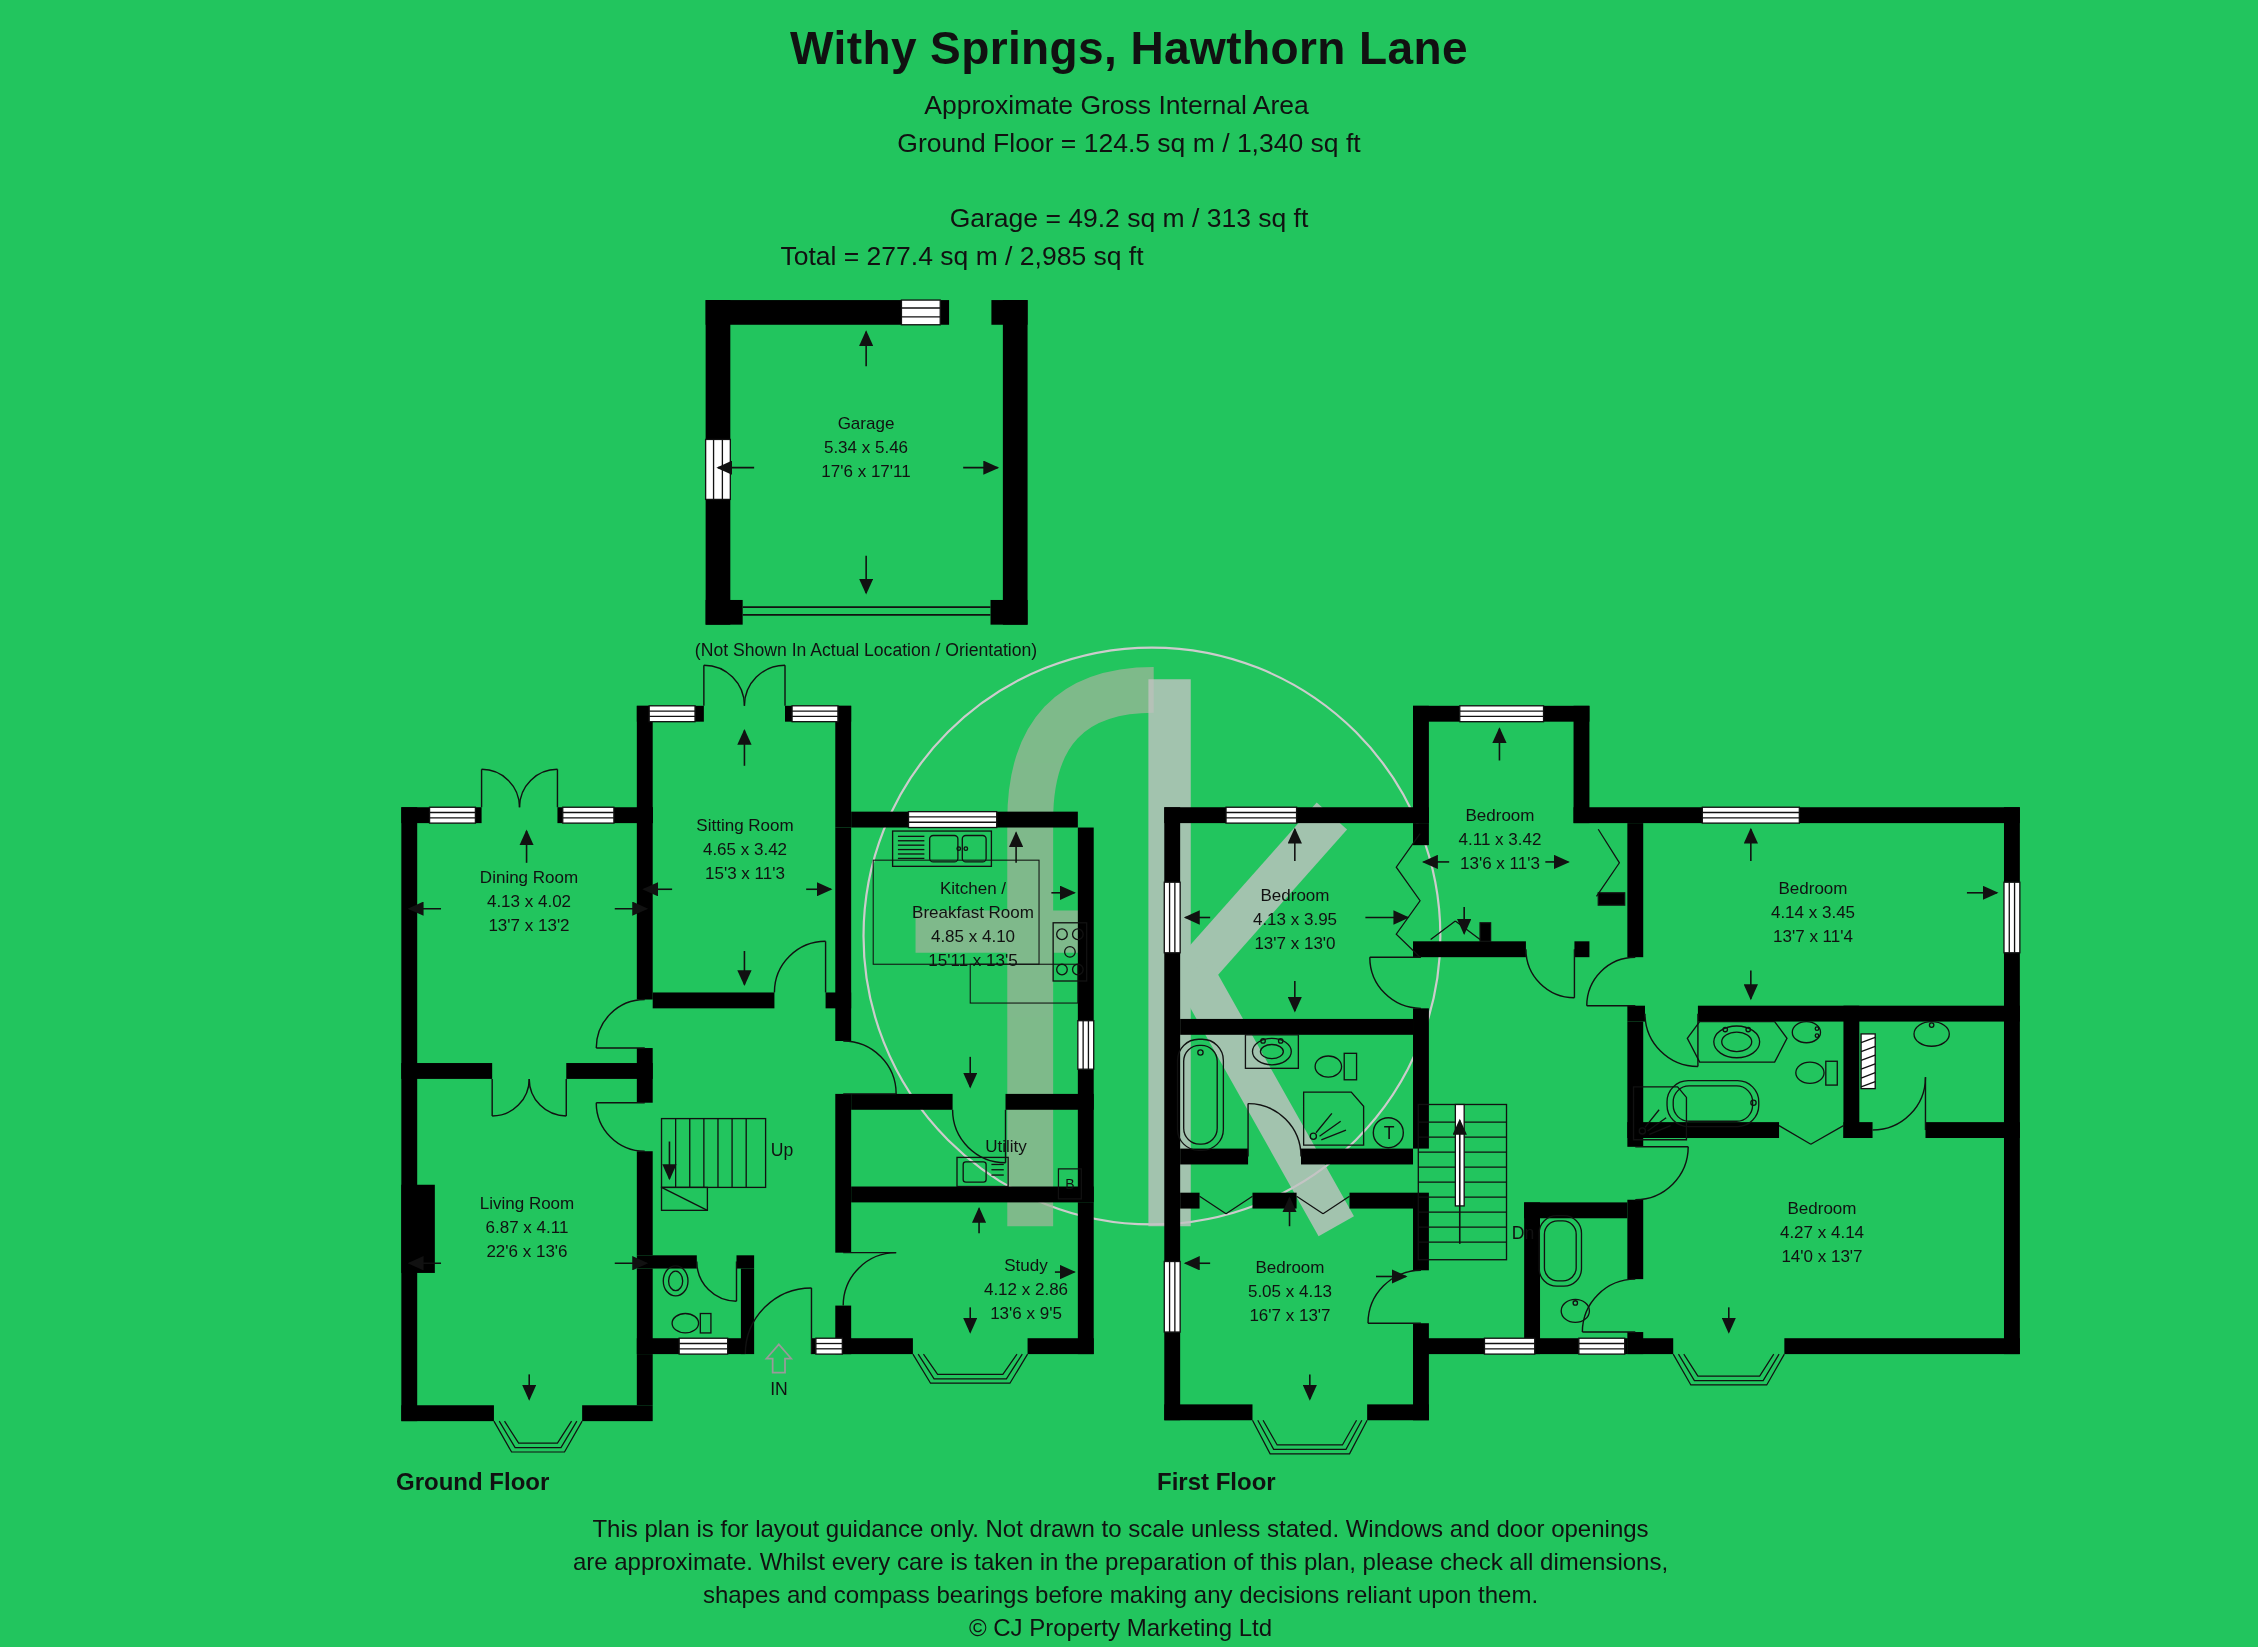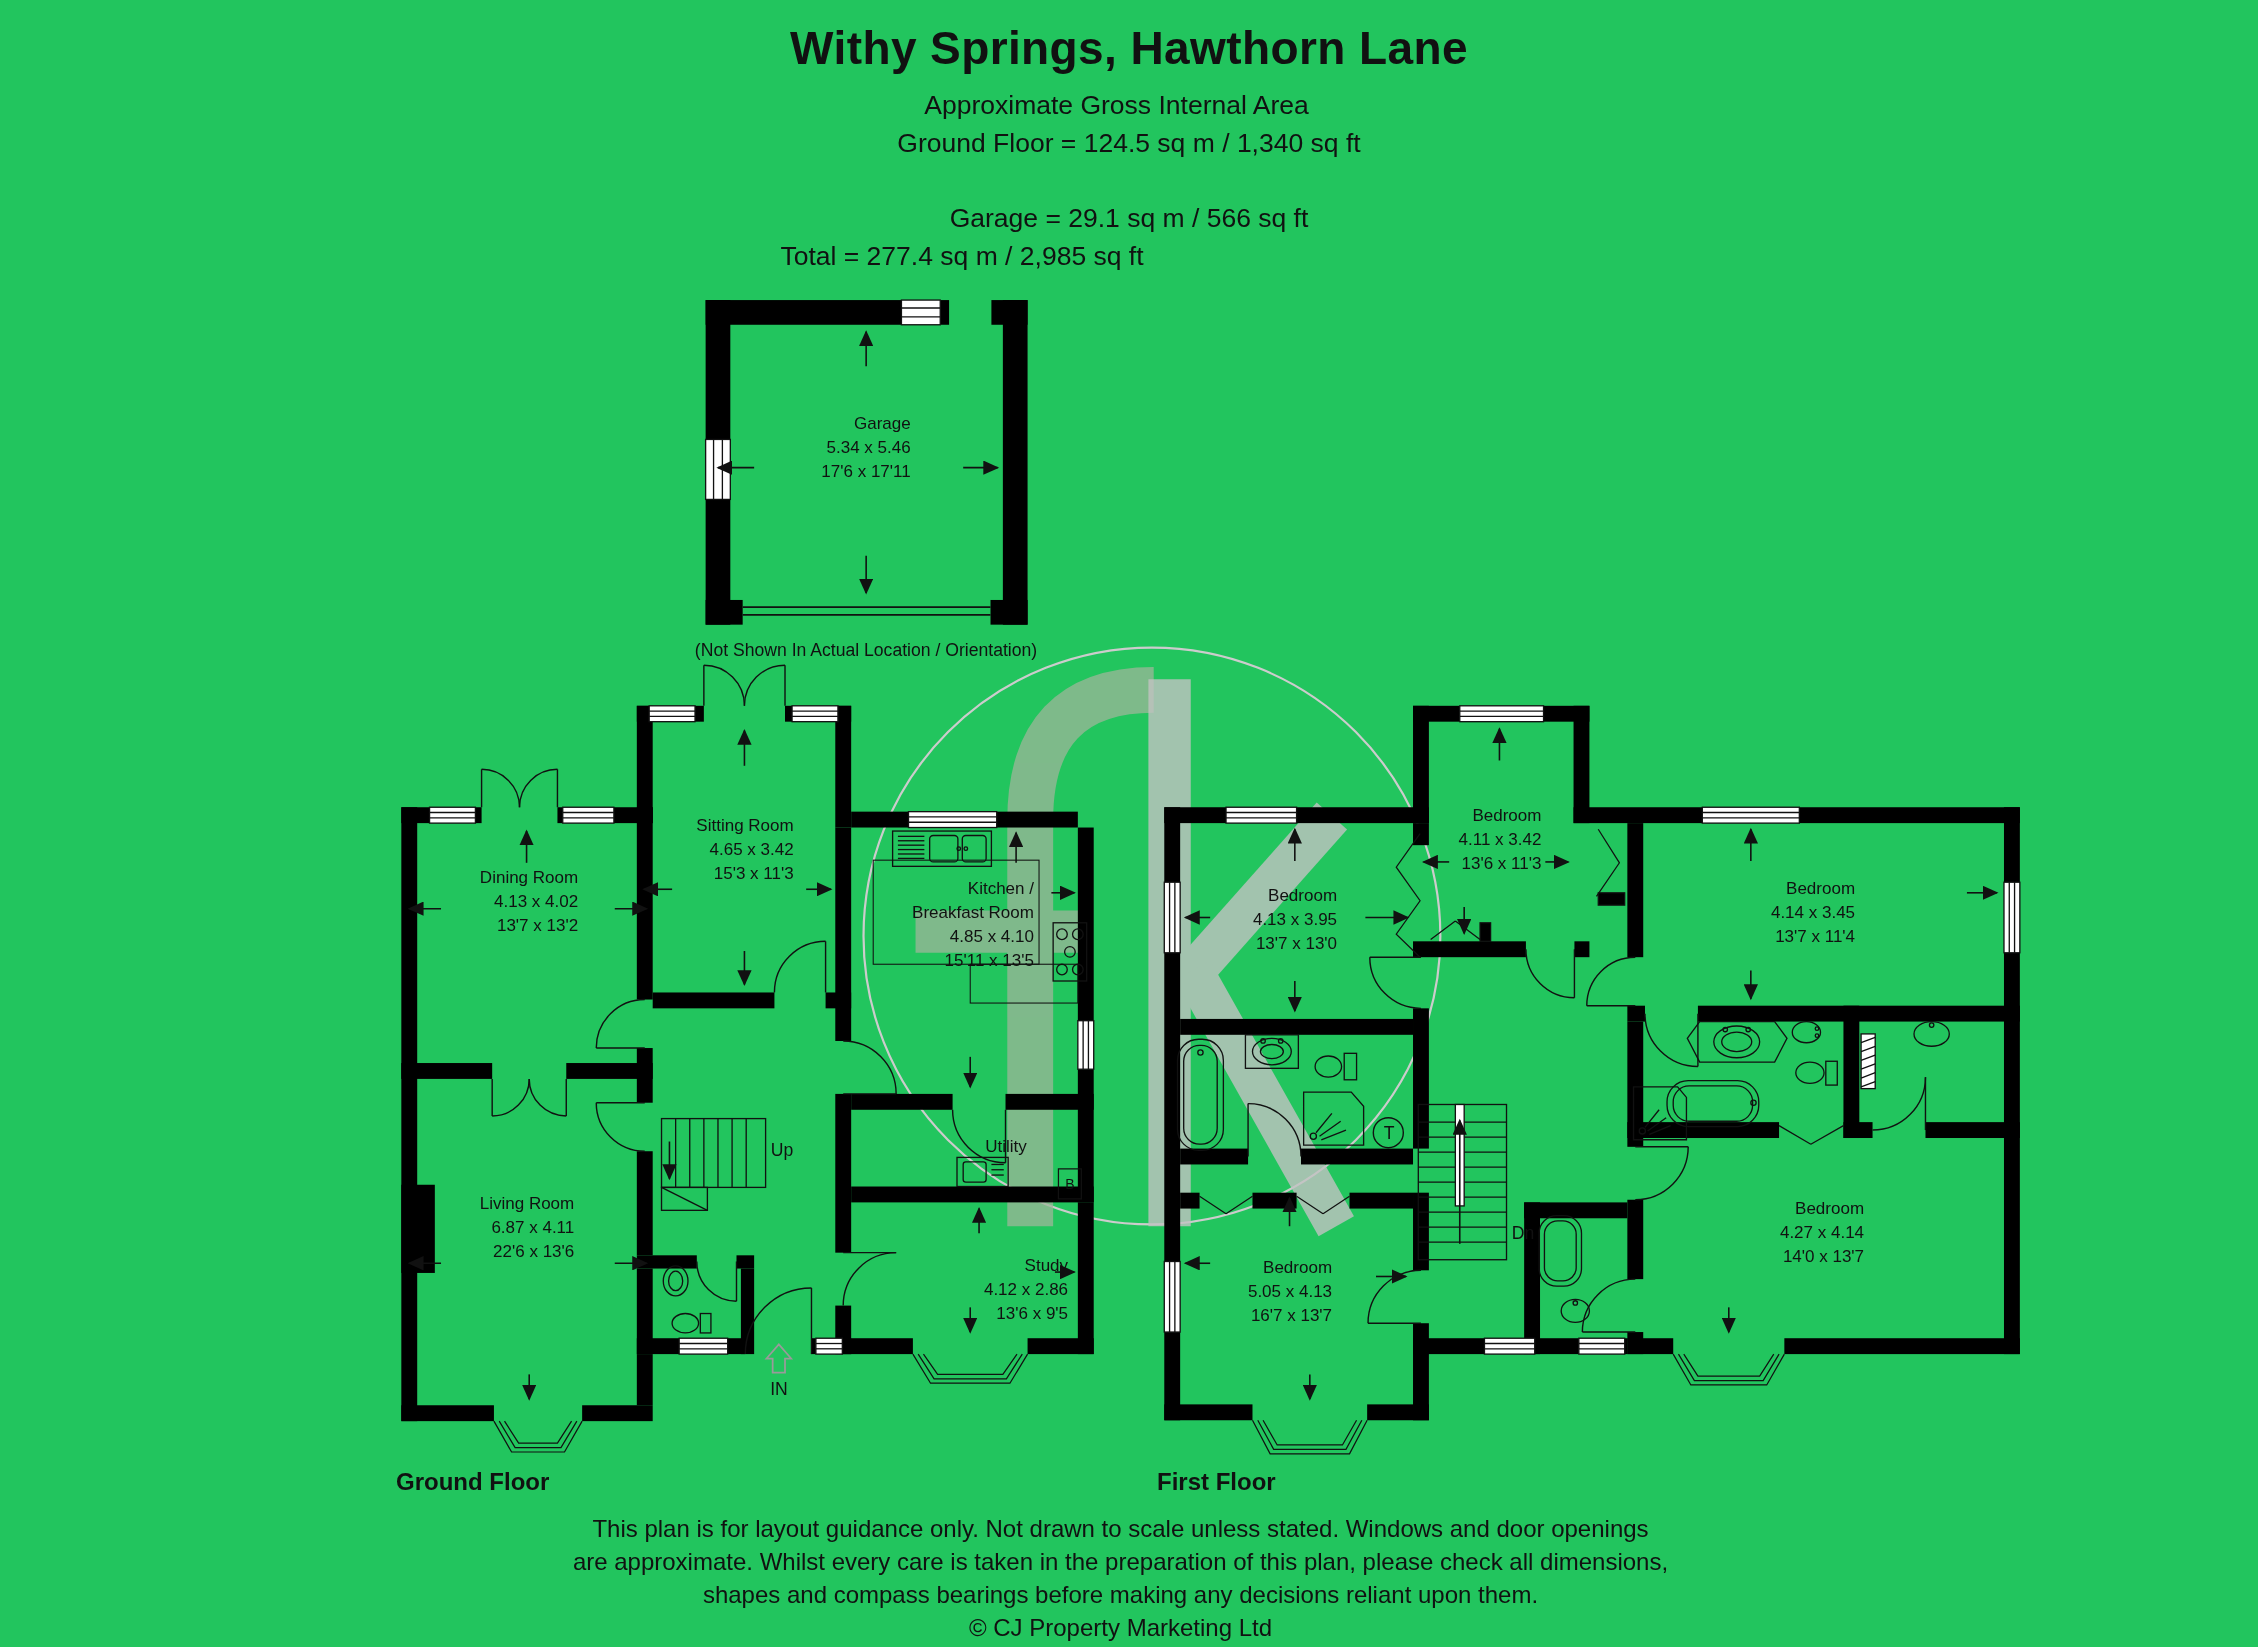--- a/index.html
+++ b/index.html
@@ -1,20 +1,20 @@
 <!DOCTYPE html>
 <html style="font-size:14px"><head>
 <meta charset="utf-8">
 <style>
   html,body{margin:0;padding:0;background:#ffffff;}
   .page{position:relative;width:2258px;height:1648px;background:#22c55e;overflow:hidden;
         font-family:"Liberation Sans", sans-serif;color:#111;}
   .plan-svg{position:absolute;left:0;top:0;}
   .txt{position:absolute;}
-  .center{transform:translate(-50%,-50%);text-align:right;white-space:nowrap;}
+  .center{transform:translate(-50%,-50%);text-align:center;white-space:nowrap;}
   .page-title{font-size:46px;font-weight:bold;letter-spacing:0.4px;}
   .area-line{font-size:26.5px;line-height:38px;}
   .room-label{font-size:17px;line-height:24px;}
   .room-name{}
   .floor-label{font-size:24px;font-weight:bold;white-space:nowrap;}
   .small-label{font-size:17.6px;white-space:nowrap;}
   .tiny-label{font-size:14px;white-space:nowrap;}
   .note-label{font-size:17.6px;}
   .footer{position:absolute;left:0;width:2241px;text-align:center;font-size:24px;line-height:33px;}
 </style>
@@ -441,21 +441,21 @@
       <line x1="1560" y1="1447" x2="1594" y2="1447"></line>
       <line x1="1485" y1="1558" x2="1485" y2="1586"></line>
       <line x1="1462" y1="1390" x2="1462" y2="1358"></line>
     </g>
   </g>
 </svg>
 
 <div class="txt page-title" style="left:0;top:21px;width:2258px;text-align:center;">Withy Springs, Hawthorn Lane</div>
 <div class="txt area-line" style="left:0;top:86px;width:2233px;text-align:center;">Approximate Gross Internal Area</div>
 <div class="txt area-line" style="left:0;top:124px;width:2258px;text-align:center;">Ground Floor = 124.5 sq m / 1,340 sq ft</div>
-<div class="txt area-line" style="left:0;top:199px;width:2258px;text-align:center;">Garage = 29.1 sq m / 566 sq ft</div>
+<div class="txt area-line" style="left:0;top:199px;width:2258px;text-align:center;">Garage = 49.2 sq m / 313 sq ft</div>
 <div class="txt area-line" style="left:0;top:237px;width:1924px;text-align:center;">Total = 277.4 sq m / 2,985 sq ft</div>
 
 <div class="txt center room-label" style="left:866px;top:448px;">
   <div class="room-name">Garage</div>
   <div>5.34 x 5.46</div>
   <div>17'6 x 17'11</div>
 </div>
 <div class="txt center note-label" style="left:866px;top:650px;">(Not Shown In Actual Location / Orientation)</div>
 
 <div class="txt center room-label" style="left:529px;top:902px;">

